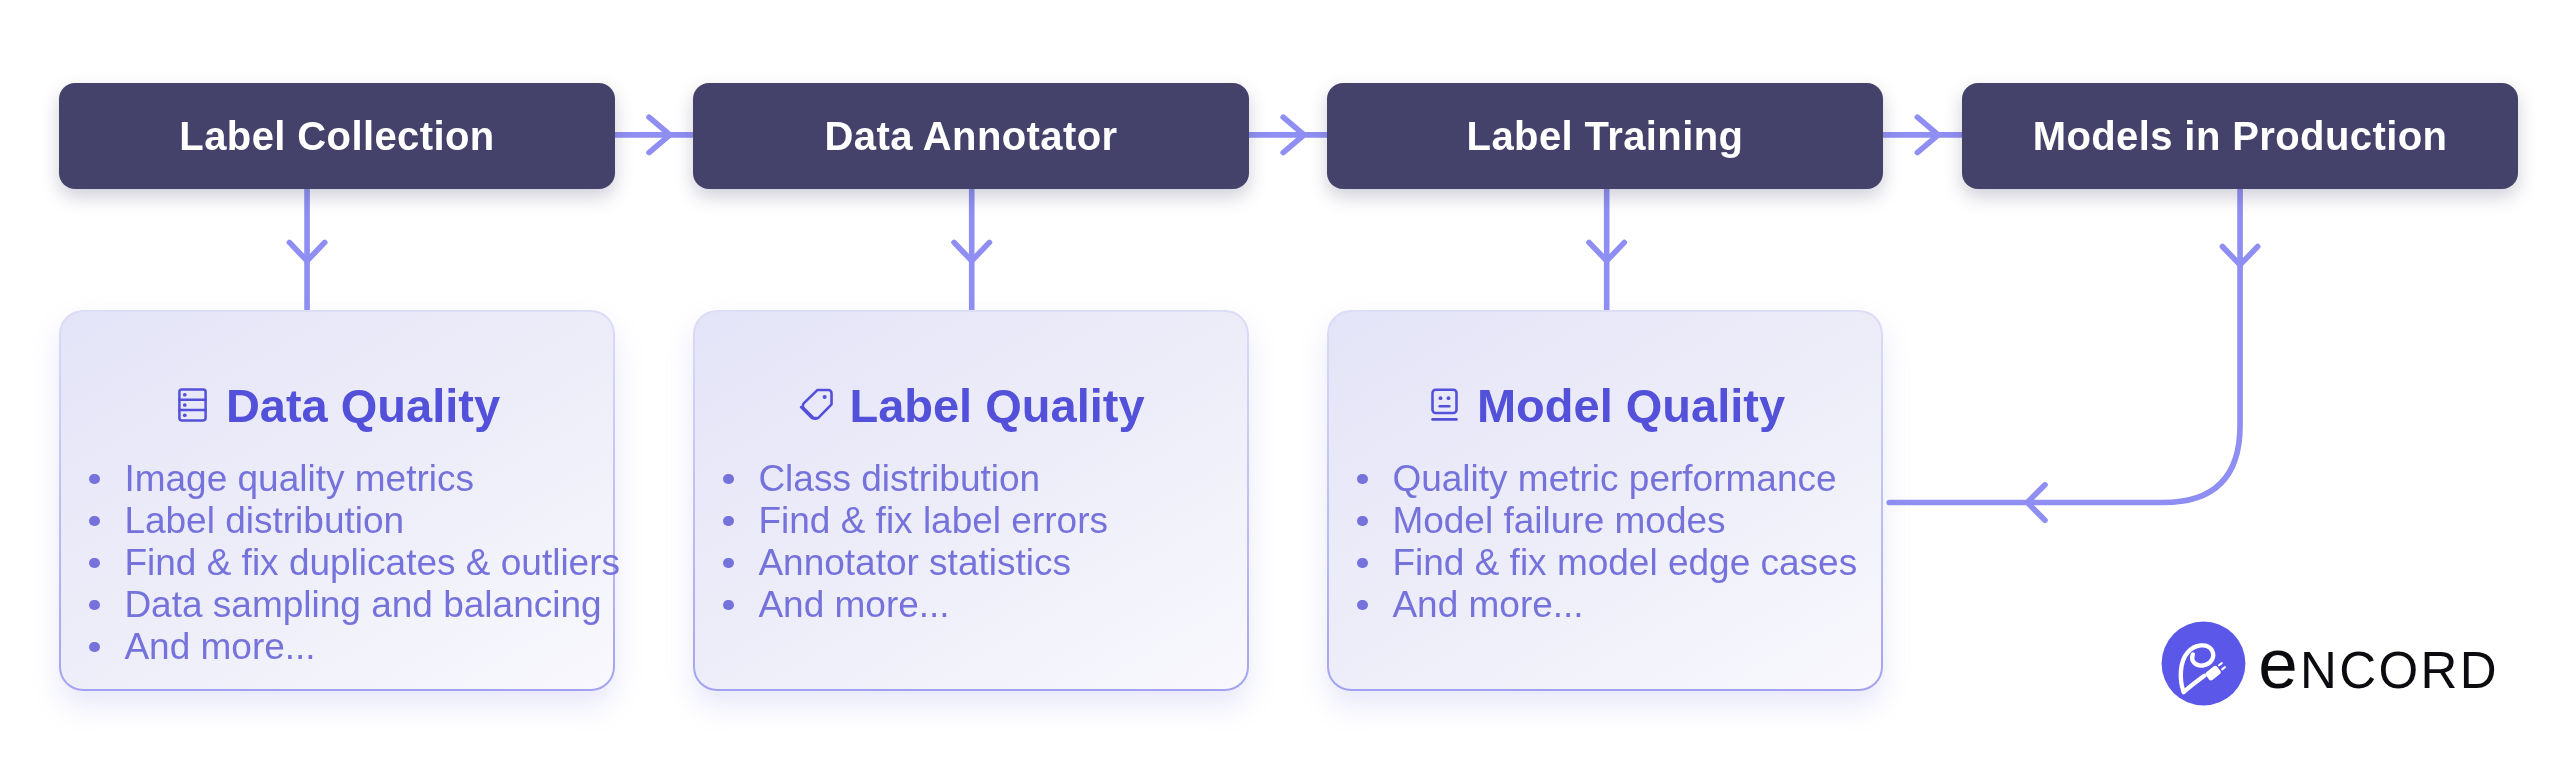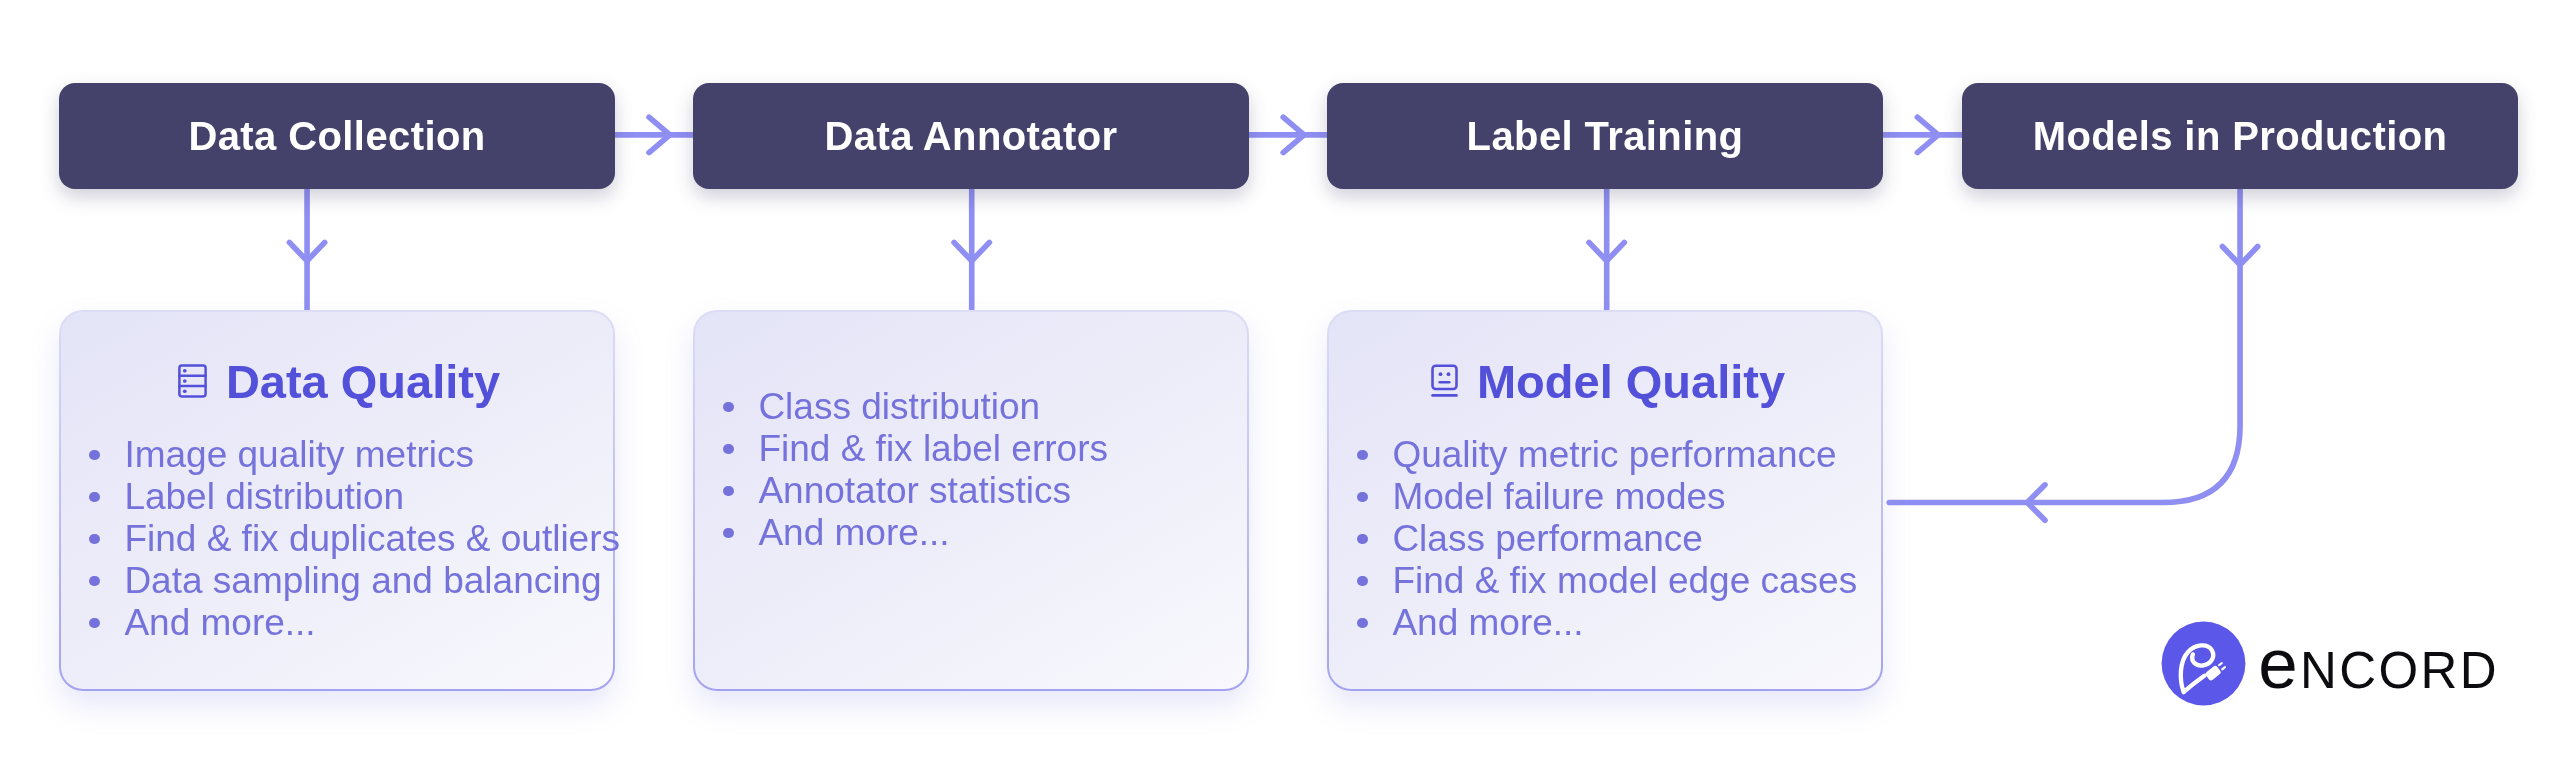--- a/index.html
+++ b/index.html
@@ -31,21 +31,21 @@
     box-shadow:0 14.5px 29px rgba(140,140,230,0.20);
   }
   .c1{left:59px}.c2{left:693px}.c3{left:1327px}
   .card-inner{
     width:100%;height:100%;box-sizing:border-box;border-radius:22px;
     background:linear-gradient(150deg,#E4E4F8 0%,#ECECF9 45%,#F8F8FD 100%);
     padding-top:45px;
   }
   .card-title-row{
     display:flex;align-items:center;justify-content:center;gap:12px;
-    height:48px;color:#5350D9;
+    height:48px;color:#5350D9;margin-top:24px;
   }
   .card-title-row h2{
     margin:0;font-size:47px;font-weight:700;color:#5350D9;white-space:nowrap;
   }
   .card-icon{width:40px;height:42px;display:flex;align-items:center;}
   .card-icon svg{display:block;}
   .icon-stroke{stroke:#5350D9;stroke-width:3.2;fill:none;stroke-linecap:round;stroke-linejoin:round;}
   .icon-fill{fill:#5350D9;}
 
   ul.bullets{list-style:none;margin:29px 0 0 0;padding:0 24px 0 28px;}
@@ -88,21 +88,21 @@
   <path d="M1188 302 L1210 325 L1232 302"></path>
   <path d="M2001 235 V386"></path>
   <path d="M1979 302 L2001 325 L2023 302"></path>
 
   <path d="M2790 235 V530 Q2790 626 2694 626 L2353 626"></path>
   <path d="M2768 307 L2790 330 L2812 307"></path>
   <path d="M2547 604 L2525 626 L2547 648"></path>
 </svg>
 
 <div class="stage s1">
-  <span>Data Collection</span>
+  <span>Label Collection</span>
 </div>
 <div class="stage s2">
   <span>Data Annotator</span>
 </div>
 <div class="stage s3">
   <span>Label Training</span>
 </div>
 <div class="stage s4">
   <span>Models in Production</span>
 </div>
@@ -127,20 +127,30 @@
       <li>Label distribution</li>
       <li>Find &amp; fix duplicates &amp; outliers</li>
       <li>Data sampling and balancing</li>
       <li>And more...</li>
     </ul>
   </div>
 </div>
 
 <div class="card c2">
   <div class="card-inner">
+    <div class="card-title-row">
+      <span class="card-icon">
+        <svg width="39" height="39" viewBox="0 0 48 48">
+          <path class="icon-stroke" d="M25 5 L38.5 5 A4 4 0 0 1 42.5 9 L42.5 22.5 L26.5 39 A4.6 4.6 0 0 1 20 39 L8.5 27.5 A4.6 4.6 0 0 1 8.5 21 Z"></path>
+          <circle class="icon-fill" cx="34" cy="13.5" r="2.5"></circle>
+          <path class="icon-stroke" d="M5 26 L17.5 38.5 A4.6 4.6 0 0 0 23.2 39.2"></path>
+        </svg>
+      </span>
+      <h2>Label Quality</h2>
+    </div>
     <ul class="bullets">
       <li>Class distribution</li>
       <li>Find &amp; fix label errors</li>
       <li>Annotator statistics</li>
       <li>And more...</li>
     </ul>
   </div>
 </div>
 
 <div class="card c3">
@@ -153,21 +163,20 @@
           <circle class="icon-fill" cx="29" cy="16.5" r="2.4"></circle>
           <line class="icon-stroke" x1="18" y1="26.5" x2="30" y2="26.5"></line>
           <line class="icon-stroke" x1="9" y1="43" x2="39" y2="43"></line>
         </svg>
       </span>
       <h2>Model Quality</h2>
     </div>
     <ul class="bullets">
       <li>Quality metric performance</li>
       <li>Model failure modes</li>
-      <li>Class performance</li>
       <li>Find &amp; fix model edge cases</li>
       <li>And more...</li>
     </ul>
   </div>
 </div>
 
 <div class="logo">
   <span class="logo-mark">
     <svg width="87" height="87" viewBox="0 0 110 110">
       <circle cx="55" cy="55" r="53" fill="#5B57E8"></circle>

